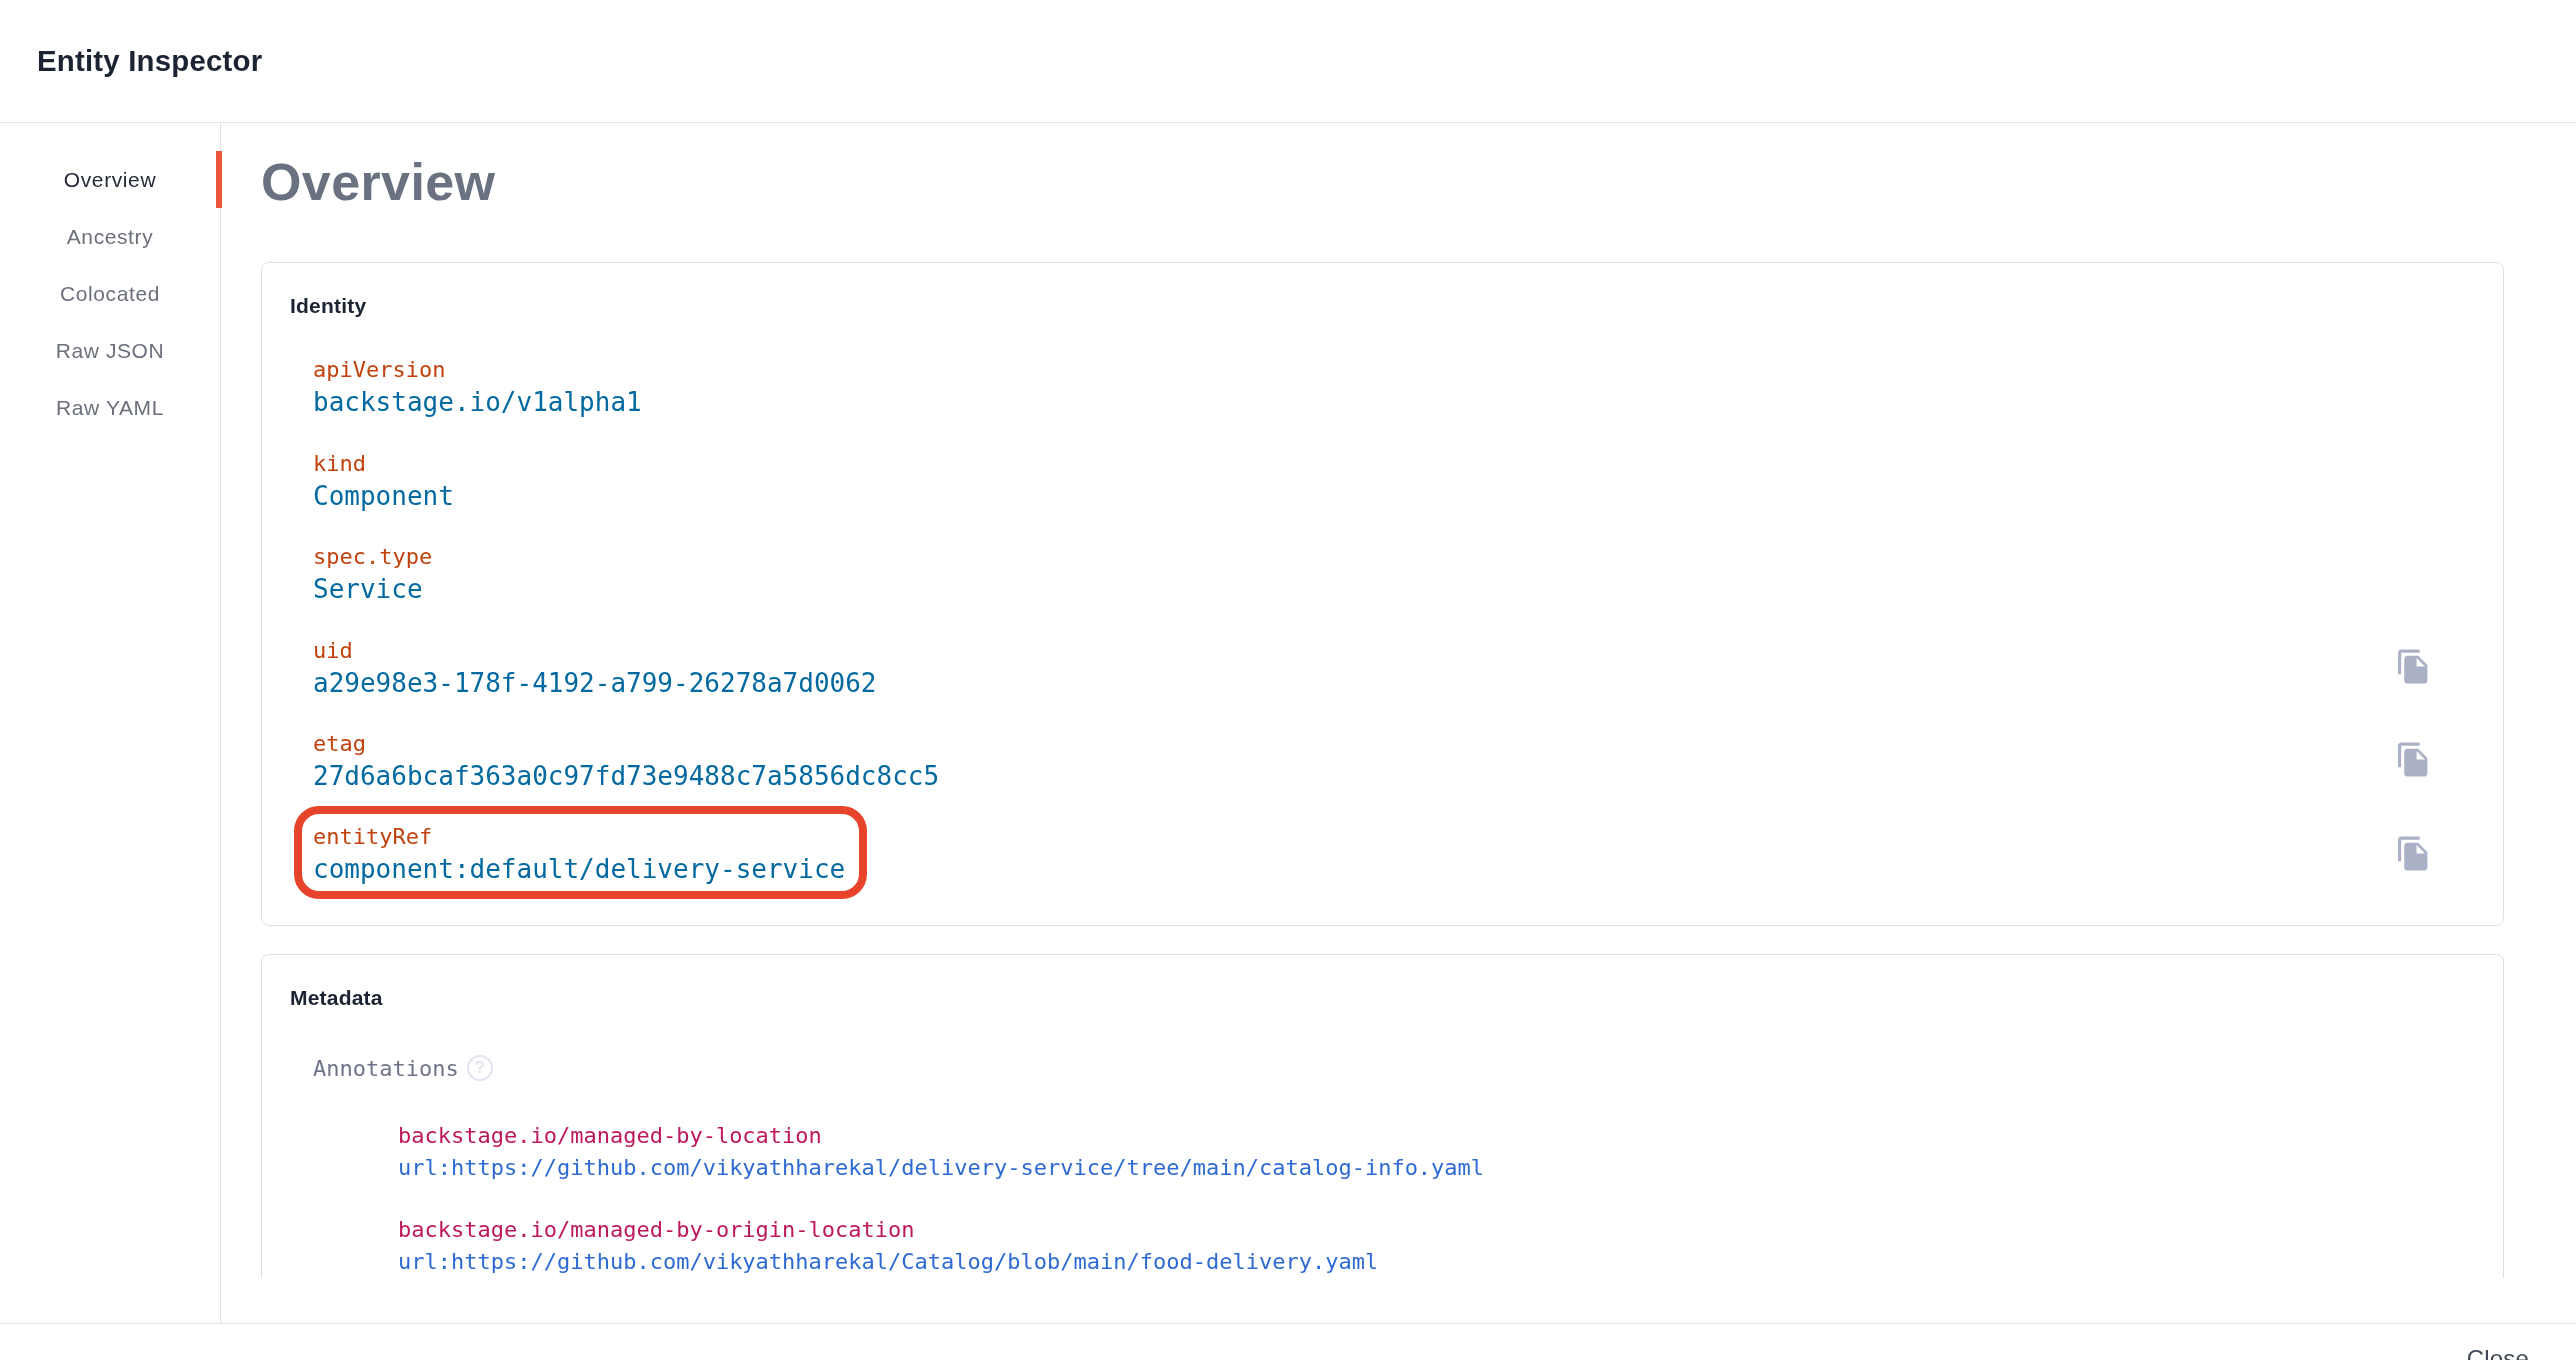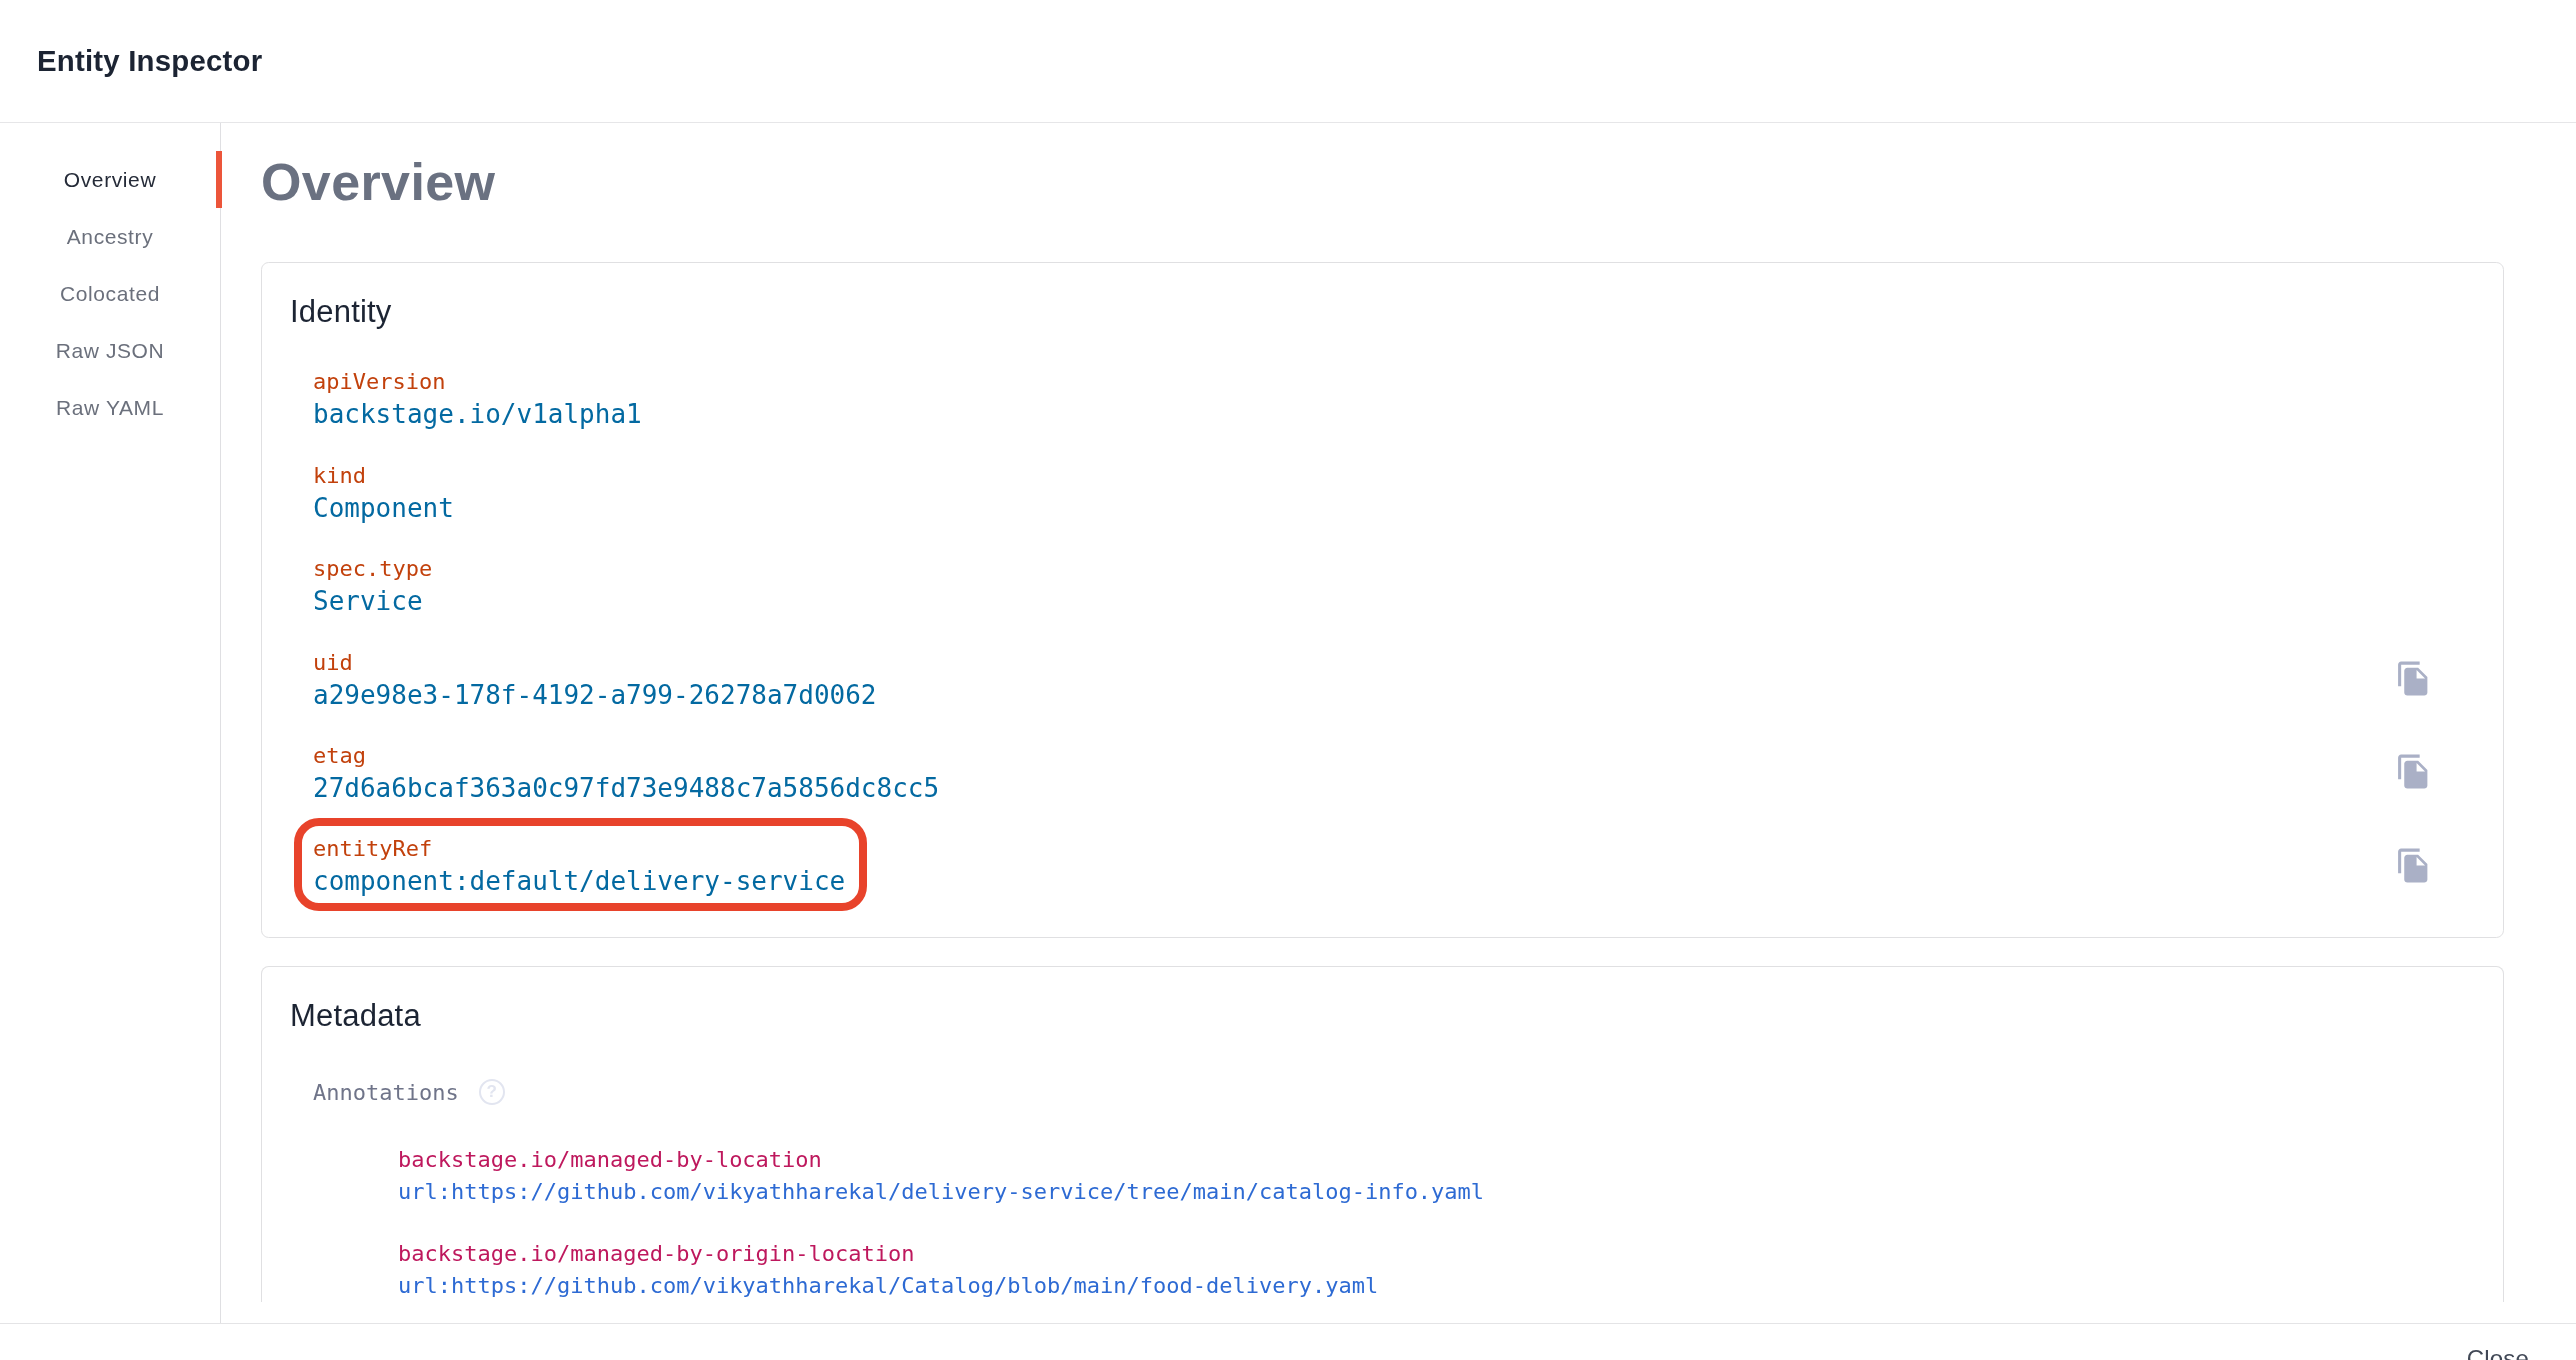--- a/index.html
+++ b/index.html
@@ -26,41 +26,41 @@
 
   
   .main { flex: 1 1 auto; padding: 29.4px 72px 0 40px; overflow: hidden; }
   .page-title { font-size: 52px; font-weight: 700; color: #6a7181; letter-spacing: 0.4px; }
 
   .card { border: 1.5px solid #e0e0e2; border-radius: 7.7px; background: #fff;
     padding: 31px 31px 40px 28px; }
   .card.identity { margin-top: 50px; }
   .card.metadata { margin-top: 28px; border-bottom: none;
     border-bottom-left-radius: 0; border-bottom-right-radius: 0; padding-bottom: 0; }
-  .card-title { font-size: 31px; font-weight: 400; color: #1c2433; letter-spacing: 0.2px; }
+  .card-title { font-size: 21px; font-weight: 700; color: #1c2433; letter-spacing: 0.2px; }
 
   .fields { margin-left: 23px; margin-top: 36px; }
   .field-row { display: flex; align-items: center; justify-content: space-between;
     margin-bottom: 29.4px; }
   .mono { font-family: "DejaVu Sans Mono", "Liberation Mono", monospace; }
   .field-label { font-size: 22px; line-height: 32px; color: #c2410c; }
   .field-value { font-size: 26px; line-height: 32px; color: #0369a1; }
 
   .hl-wrap { position: relative; display: inline-block; }
   .hl-ring { position: absolute; left: -18.6px; right: -22px; top: -15.5px; bottom: -14px;
     border: 8.5px solid #e8432b; border-radius: 25px; pointer-events: none; }
 
   .copy-btn { width: 43px; height: 43px; border: none; background: transparent;
     cursor: pointer; margin-right: 37px; padding: 0; display: flex;
     align-items: center; justify-content: center; flex: 0 0 auto; }
   .copy-btn svg { width: 37px; height: 37px; fill: #aab0c6; }
 
   
   .annotations-label { margin-left: 23px; margin-top: 45px; display: flex;
-    align-items: center; gap: 20px; }
+    align-items: center; gap: 8px; }
   .annotations-text { font-size: 22px; color: #6f7489; }
   .help-icon { width: 26px; height: 26px; border: 2.3px solid #e2e5f0; border-radius: 50%;
     color: #e2e5f0; font-size: 17px; font-weight: 700; display: flex;
     align-items: center; justify-content: center; cursor: pointer;
     font-family: "Liberation Sans", sans-serif; }
   .annotation-entries { margin-left: 108px; margin-top: 39px; }
   .annotation-entry { margin-bottom: 29.4px; }
   .annotation-key { font-size: 22px; line-height: 32px; color: #be185d; }
   .annotation-link { font-size: 22px; line-height: 32px; color: #2d6ad3;
     text-decoration: none; cursor: pointer; display: inline-block; }

